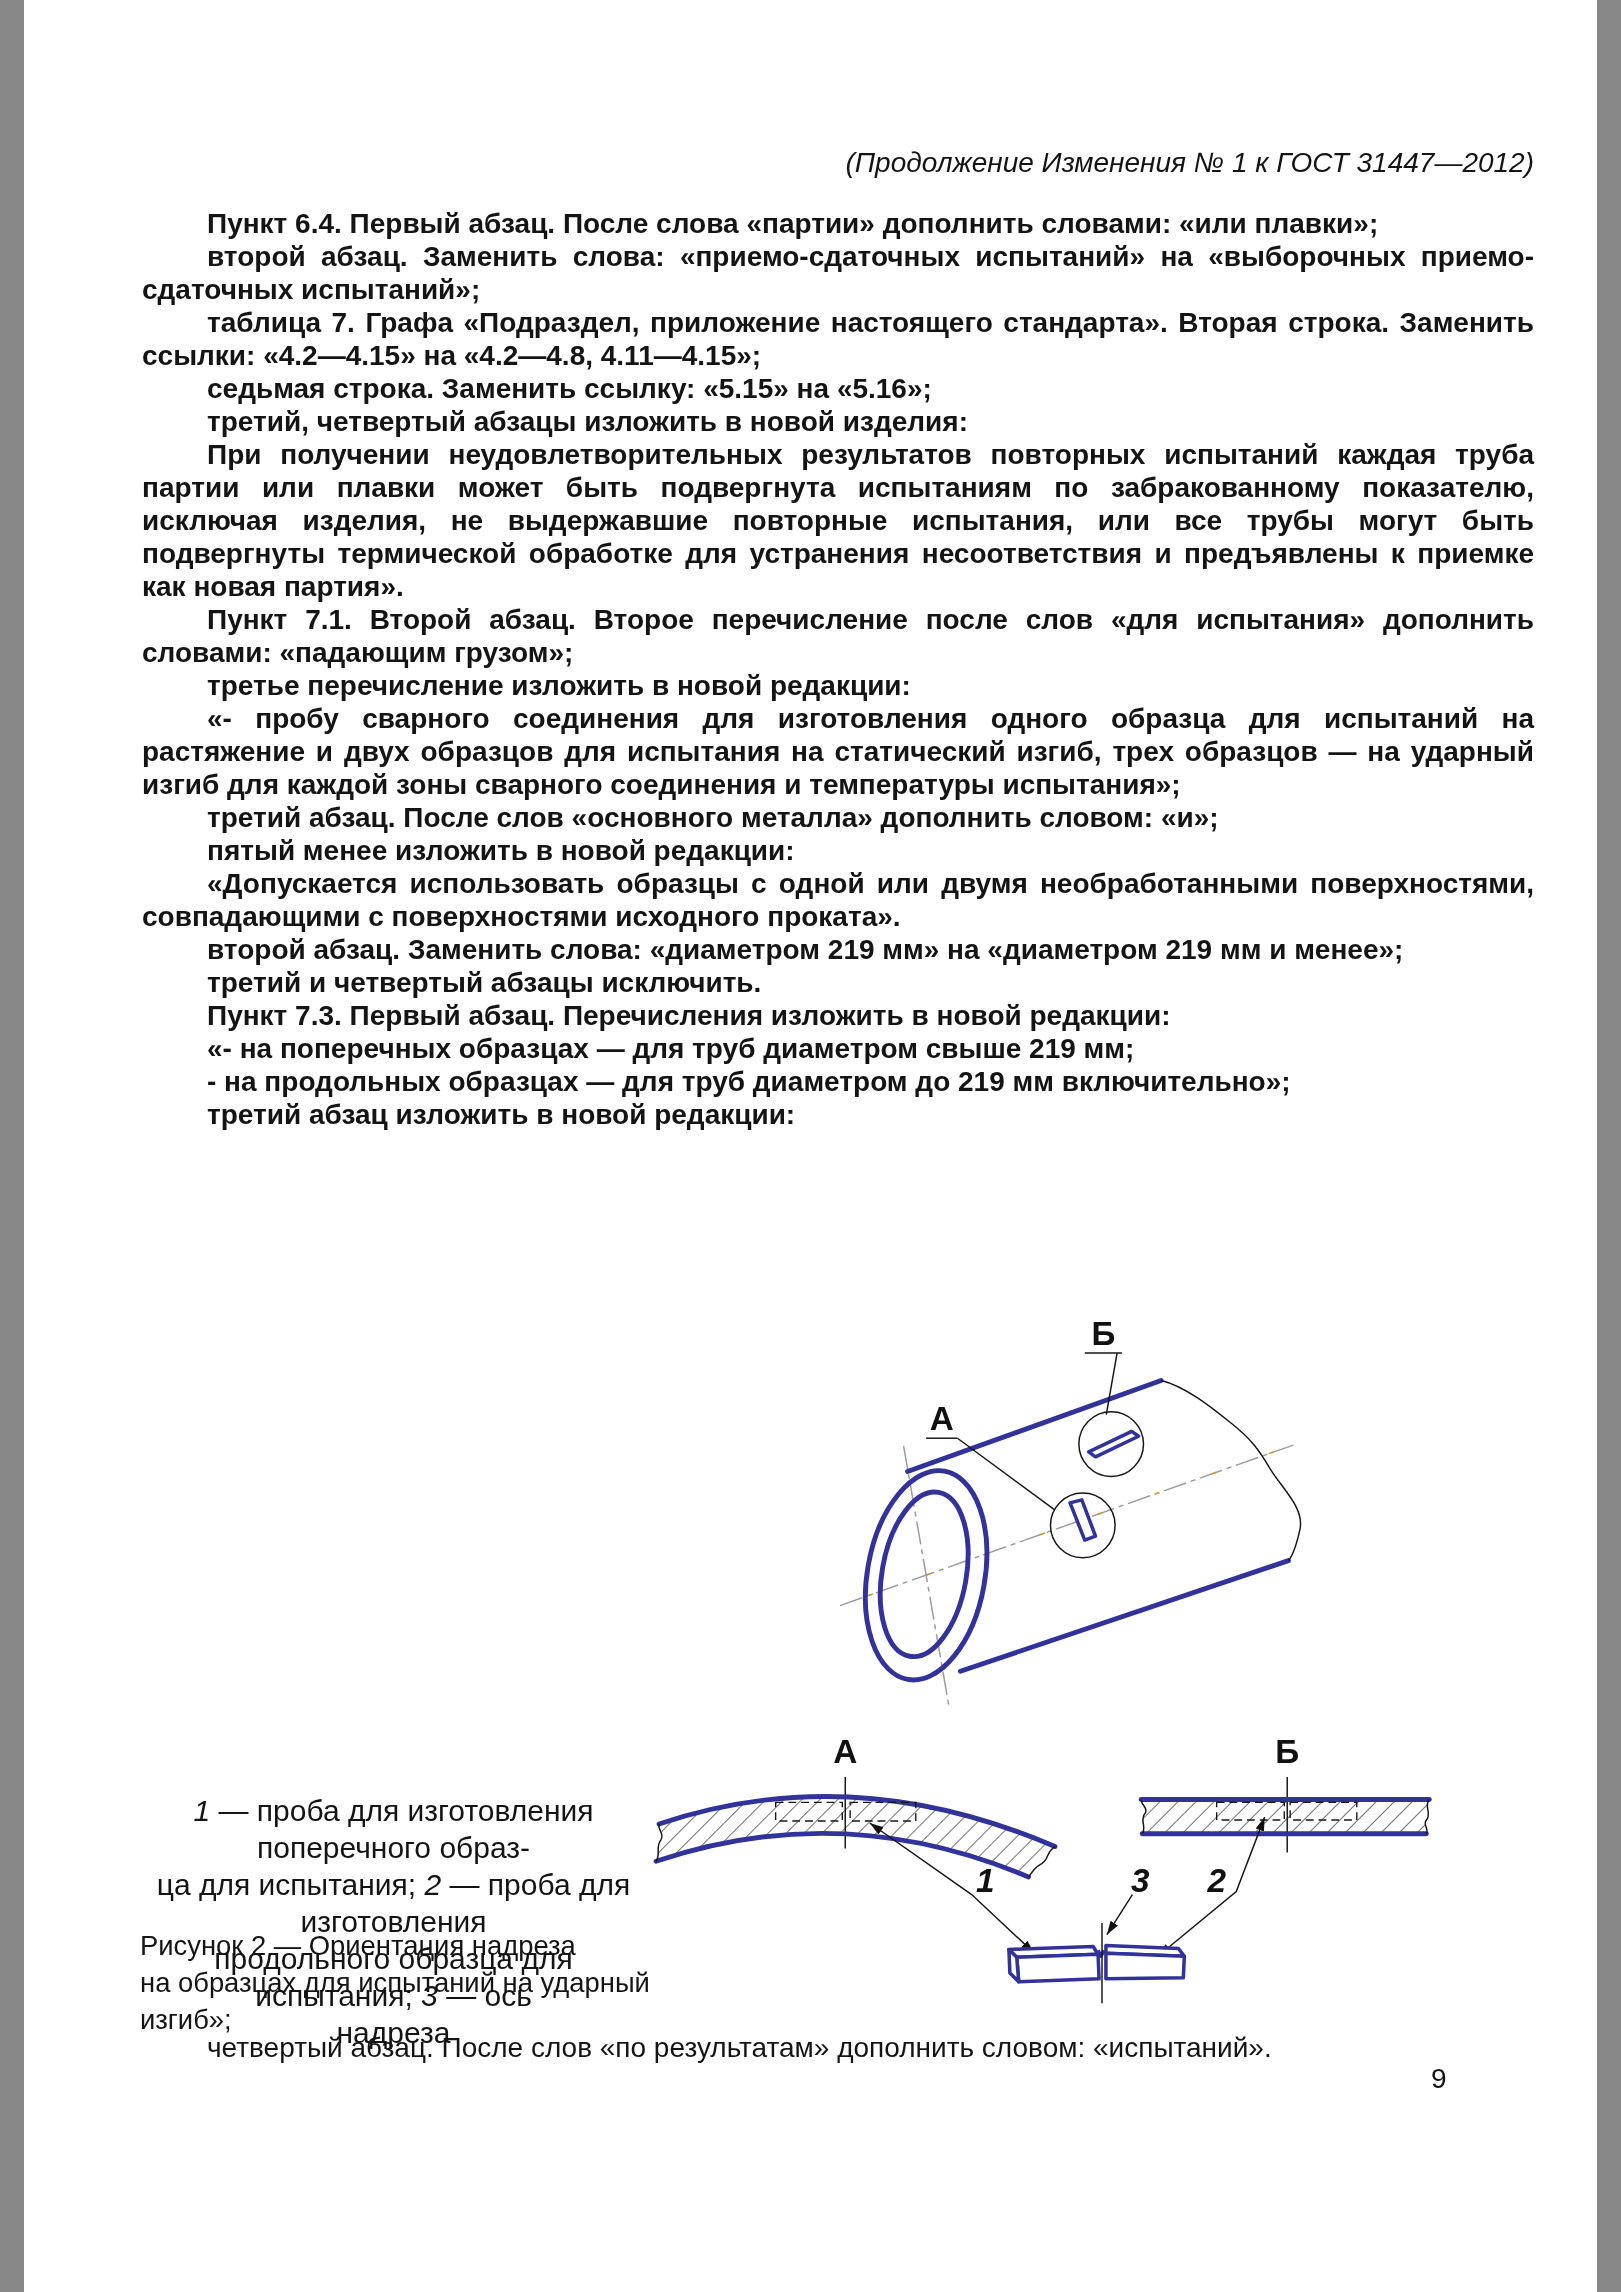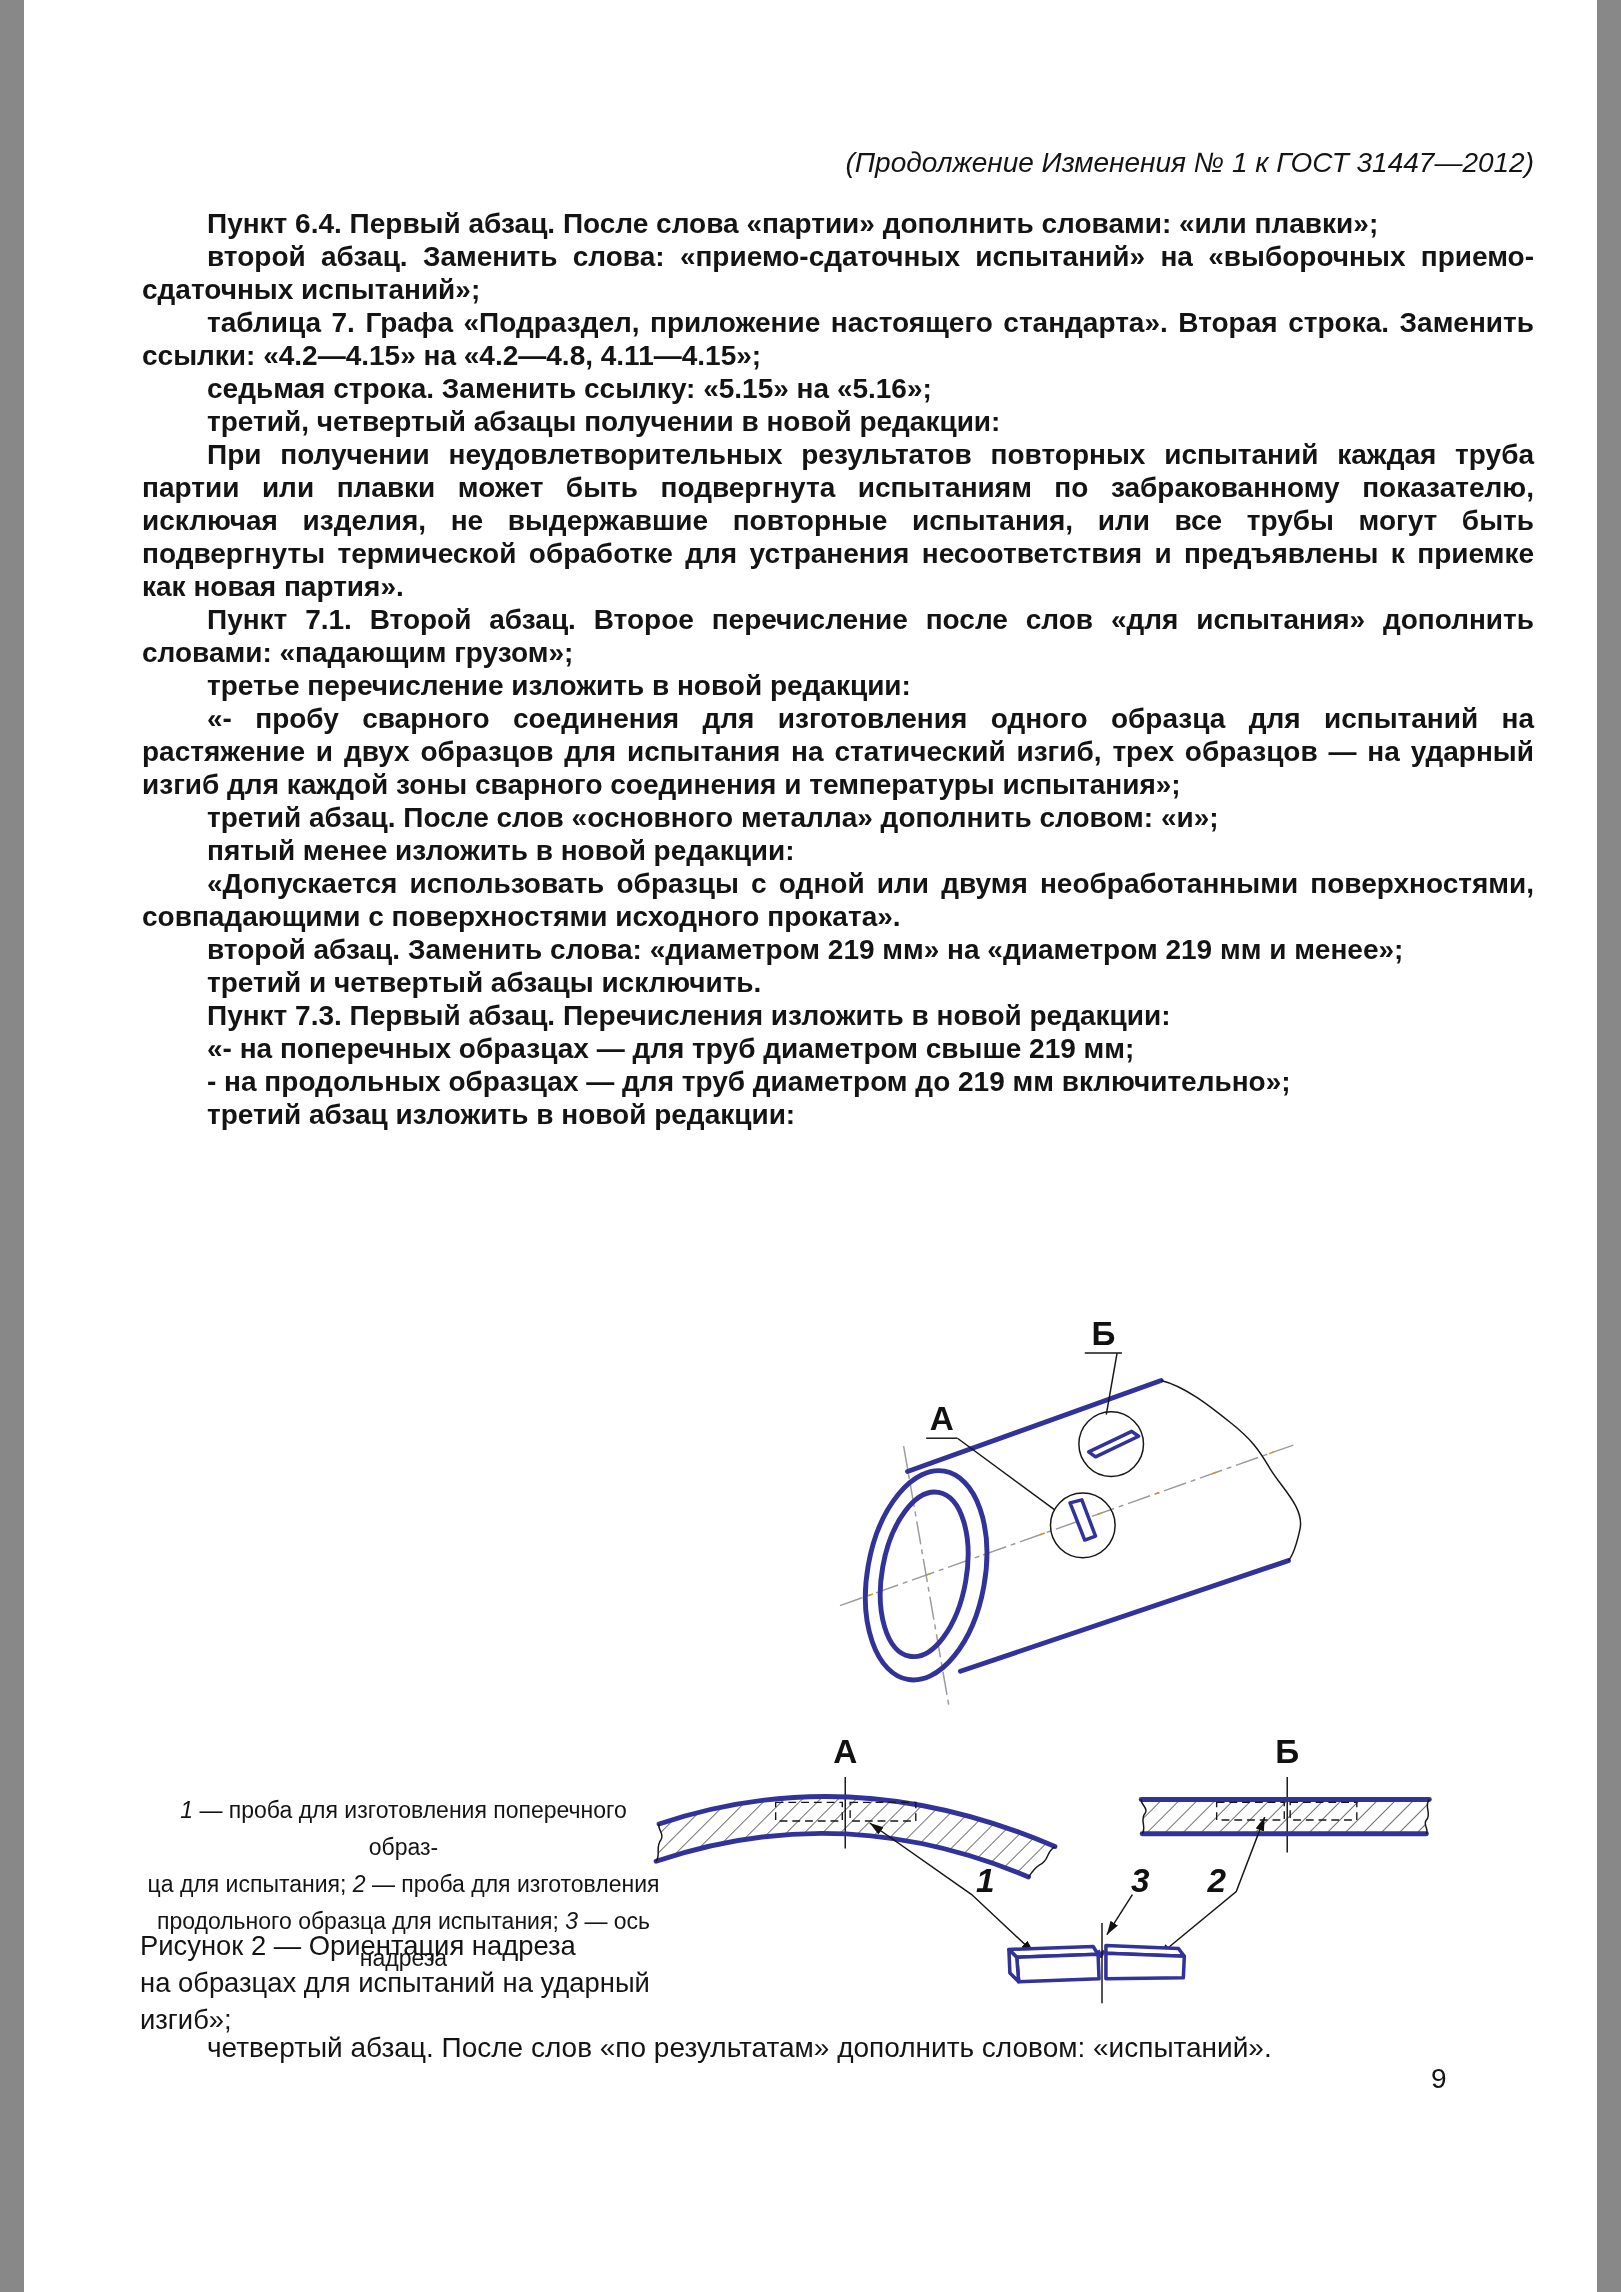--- a/index.html
+++ b/index.html
@@ -10,22 +10,22 @@
   .header{
     position:absolute;top:147px;left:118px;width:1392px;
     text-align:right;font-style:italic;font-size:28px;
   }
   .body-text{position:absolute;top:207px;left:118px;width:1392px;font-weight:bold;}
   .body-text p{
     margin:0;text-indent:65px;text-align:justify;
     font-size:28px;line-height:33px;
   }
   .legend{
-    position:absolute;left:120px;top:1792px;width:519px;
-    text-align:center;font-size:23px;line-height:37px;
+    position:absolute;left:110px;top:1792px;width:519px;
+    text-align:center;font-size:30px;line-height:37px;
   }
   .legend i{font-style:italic;}
   .fig-caption{
     position:absolute;left:116px;top:1927px;width:510px;
     font-size:27.4px;line-height:37px;
   }
   .closing{
     position:absolute;left:118px;top:2031px;width:1392px;
     font-size:28px;line-height:33px;text-indent:65px;text-align:justify;
   }
@@ -47,21 +47,21 @@
 
 <div class="page">
 
   <div class="header">(Продолжение Изменения № 1 к ГОСТ 31447—2012)</div>
 
   <div class="body-text">
     <p>Пункт 6.4. Первый абзац. После слова «партии» дополнить словами: «или плавки»;</p>
     <p>второй абзац. Заменить слова: «приемо-сдаточных испытаний» на «выборочных приемо-сдаточных испытаний»;</p>
     <p>таблица 7. Графа «Подраздел, приложение настоящего стандарта». Вторая строка. Заменить ссылки: «4.2—4.15» на «4.2—4.8, 4.11—4.15»;</p>
     <p>седьмая строка. Заменить ссылку: «5.15» на «5.16»;</p>
-    <p>третий, четвертый абзацы получении в новой редакции:</p>
+    <p>третий, четвертый абзацы изложить в новой изделия:</p>
     <p>При получении неудовлетворительных результатов повторных испытаний каждая труба партии или плавки может быть подвергнута испытаниям по забракованному показателю, исключая изделия, не выдержавшие повторные испытания, или все трубы могут быть подвергнуты термической обработке для устранения несоответствия и предъявлены к приемке как новая партия».</p>
     <p>Пункт 7.1. Второй абзац. Второе перечисление после слов «для испытания» дополнить словами: «падающим грузом»;</p>
     <p>третье перечисление изложить в новой редакции:</p>
     <p>«- пробу сварного соединения для изготовления одного образца для испытаний на растяжение и двух образцов для испытания на статический изгиб, трех образцов — на ударный изгиб для каждой зоны сварного соединения и температуры испытания»;</p>
     <p>третий абзац. После слов «основного металла» дополнить словом: «и»;</p>
     <p>пятый менее изложить в новой редакции:</p>
     <p>«Допускается использовать образцы с одной или двумя необработанными поверхностями, совпадающими с поверхностями исходного проката».</p>
     <p>второй абзац. Заменить слова: «диаметром 219 мм» на «диаметром 219 мм и менее»;</p>
     <p>третий и четвертый абзацы исключить.</p>
     <p>Пункт 7.3. Первый абзац. Перечисления изложить в новой редакции:</p>

